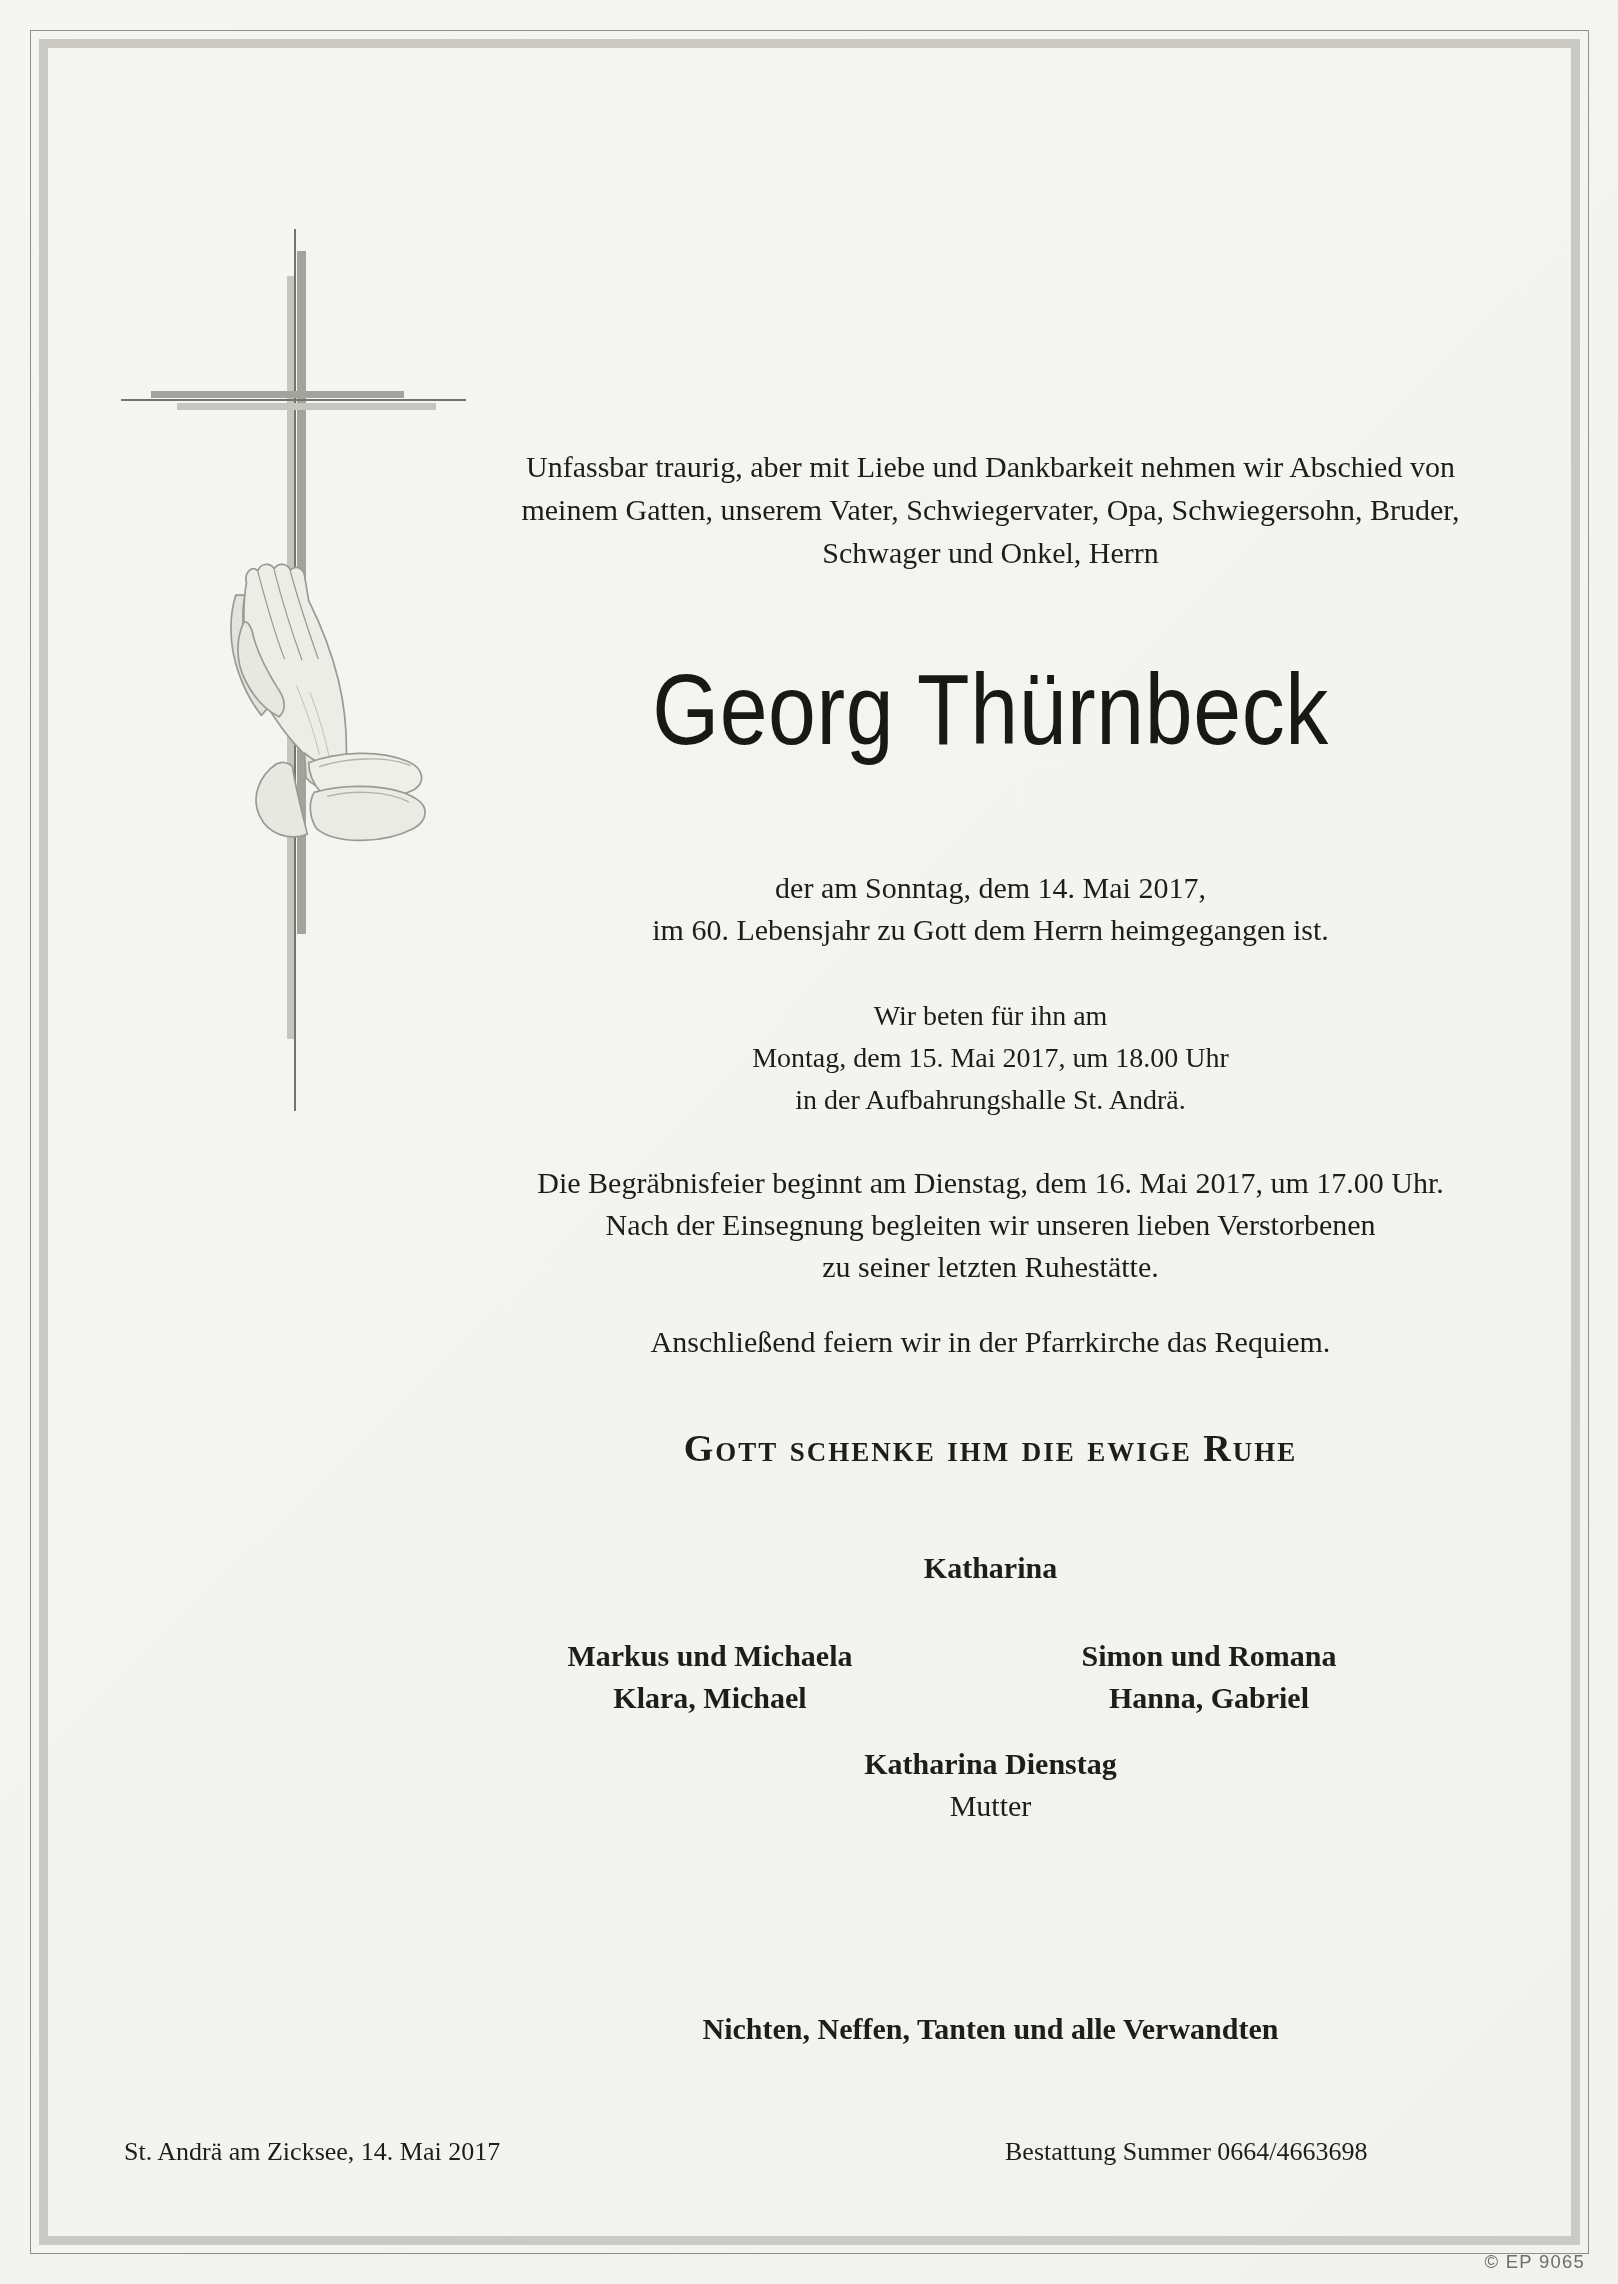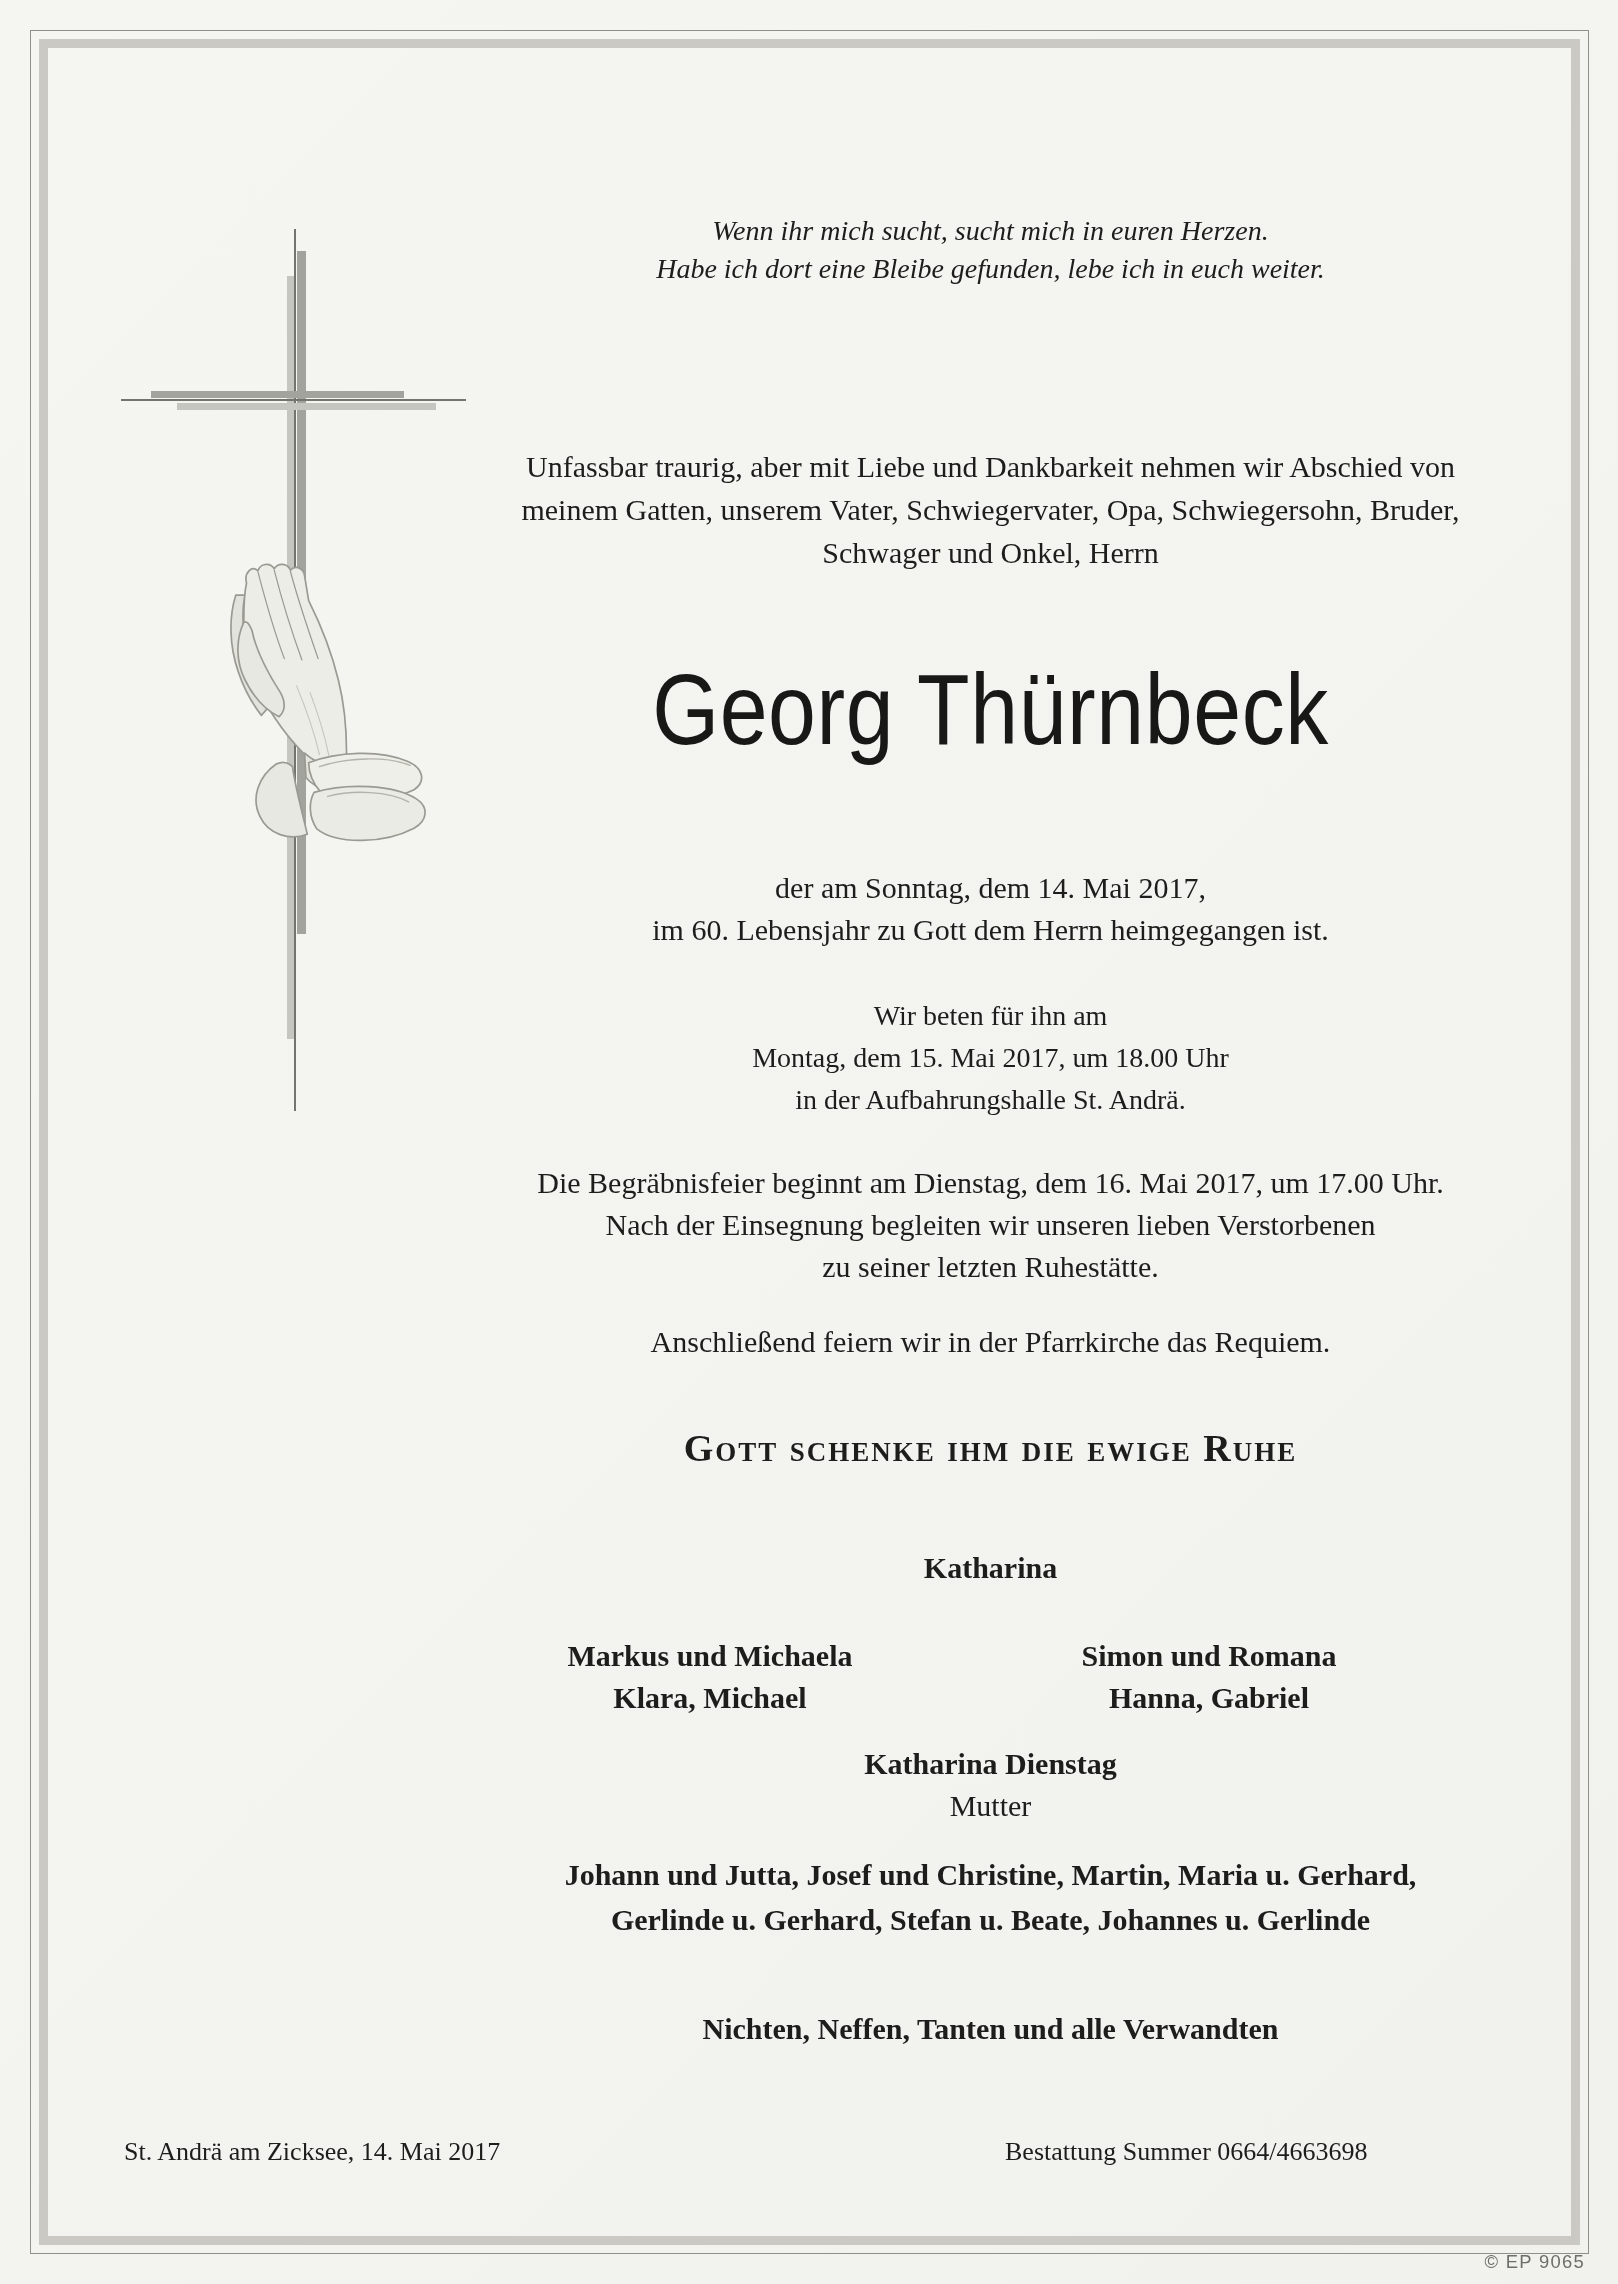--- a/index.html
+++ b/index.html
@@ -86,24 +86,20 @@
       <path d="M148,302 C122,320 110,352 124,380 C136,406 168,416 194,406 C186,372 176,336 172,306 C164,298 156,298 148,302 Z" fill="#e8e8e2"></path>
       <path d="M196,300 C238,284 300,280 342,298 C366,308 370,328 352,340 C312,360 248,362 214,344 C202,330 196,314 196,300 Z" fill="#efefe9"></path>
       <path d="M204,344 C252,330 322,332 356,354 C374,366 372,386 352,397 C308,420 238,422 208,398 C196,380 196,358 204,344 Z" fill="#ebebe5"></path>
       <path d="M224,350 C262,340 314,342 344,358" fill="none" stroke="#b3b3ac" stroke-width="2"></path>
       <path d="M212,306 C252,292 312,290 346,304" fill="none" stroke="#b3b3ac" stroke-width="2"></path>
       <path d="M198,196 C210,228 220,260 226,290" fill="none" stroke="#c2c2bb" stroke-width="1.5"></path>
       <path d="M178,186 C192,220 204,254 212,288" fill="none" stroke="#c2c2bb" stroke-width="1.5"></path>
     </g>
   </svg>
 
-  <div class="block quote">
-    <div class="line">Wenn ihr mich sucht, sucht mich in euren Herzen.</div>
-    <div class="line">Habe ich dort eine Bleibe gefunden, lebe ich in euch weiter.</div>
-  </div>
 
   <div class="block intro">
     <div class="line">Unfassbar traurig, aber mit Liebe und Dankbarkeit nehmen wir Abschied von</div>
     <div class="line">meinem Gatten, unserem Vater, Schwiegervater, Opa, Schwiegersohn, Bruder,</div>
     <div class="line">Schwager und Onkel, Herrn</div>
   </div>
 
   <div class="block name-block">
     <div class="line">Georg Thürnbeck</div>
   </div>
@@ -145,24 +141,20 @@
   <div class="col col-right">
     <div class="line">Simon und Romana</div>
     <div class="line">Hanna, Gabriel</div>
   </div>
 
   <div class="block mother">
     <div class="line name">Katharina Dienstag</div>
     <div class="line">Mutter</div>
   </div>
 
-  <div class="block siblings">
-    <div class="line">Johann und Jutta, Josef und Christine, Martin, Maria u. Gerhard,</div>
-    <div class="line">Gerlinde u. Gerhard, Stefan u. Beate, Johannes u. Gerlinde</div>
-  </div>
 
   <div class="block relatives">
     <div class="line">Nichten, Neffen, Tanten und alle Verwandten</div>
   </div>
 
   <div class="footer-left">St. Andrä am Zicksee, 14. Mai 2017</div>
   <div class="footer-right">Bestattung Summer 0664/4663698</div>
 
   <div class="print-code">© EP 9065</div>
 

